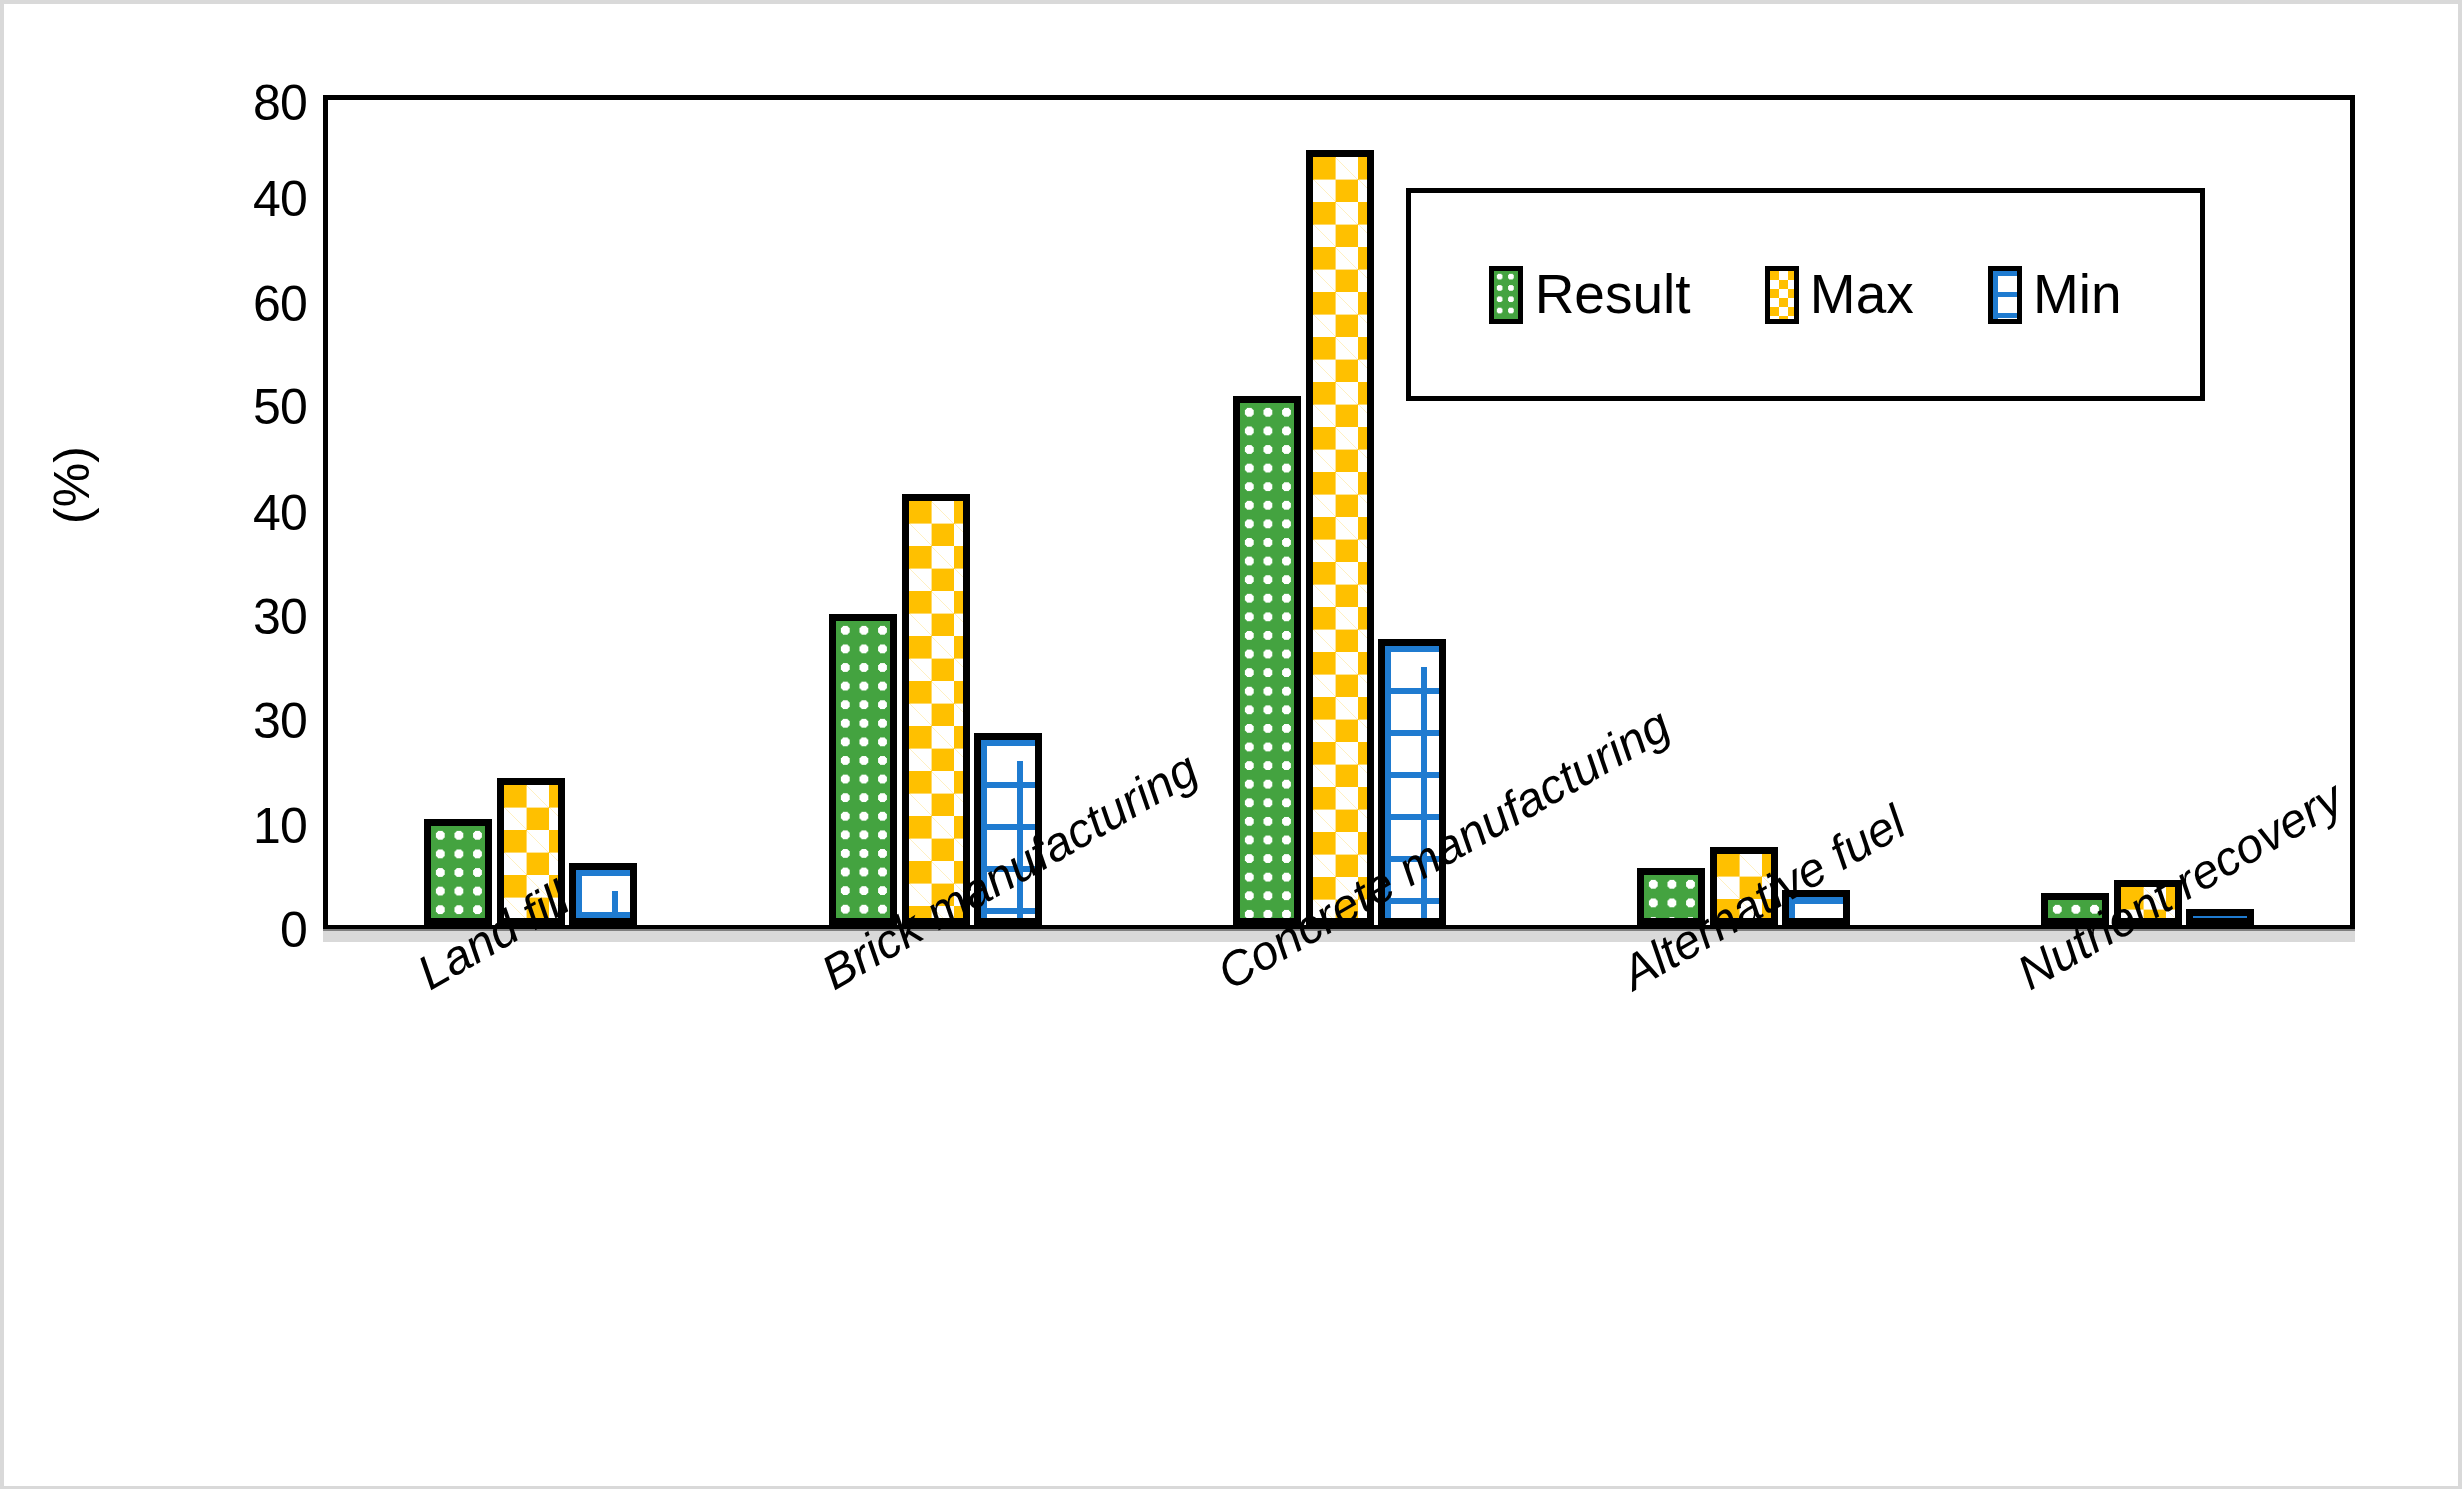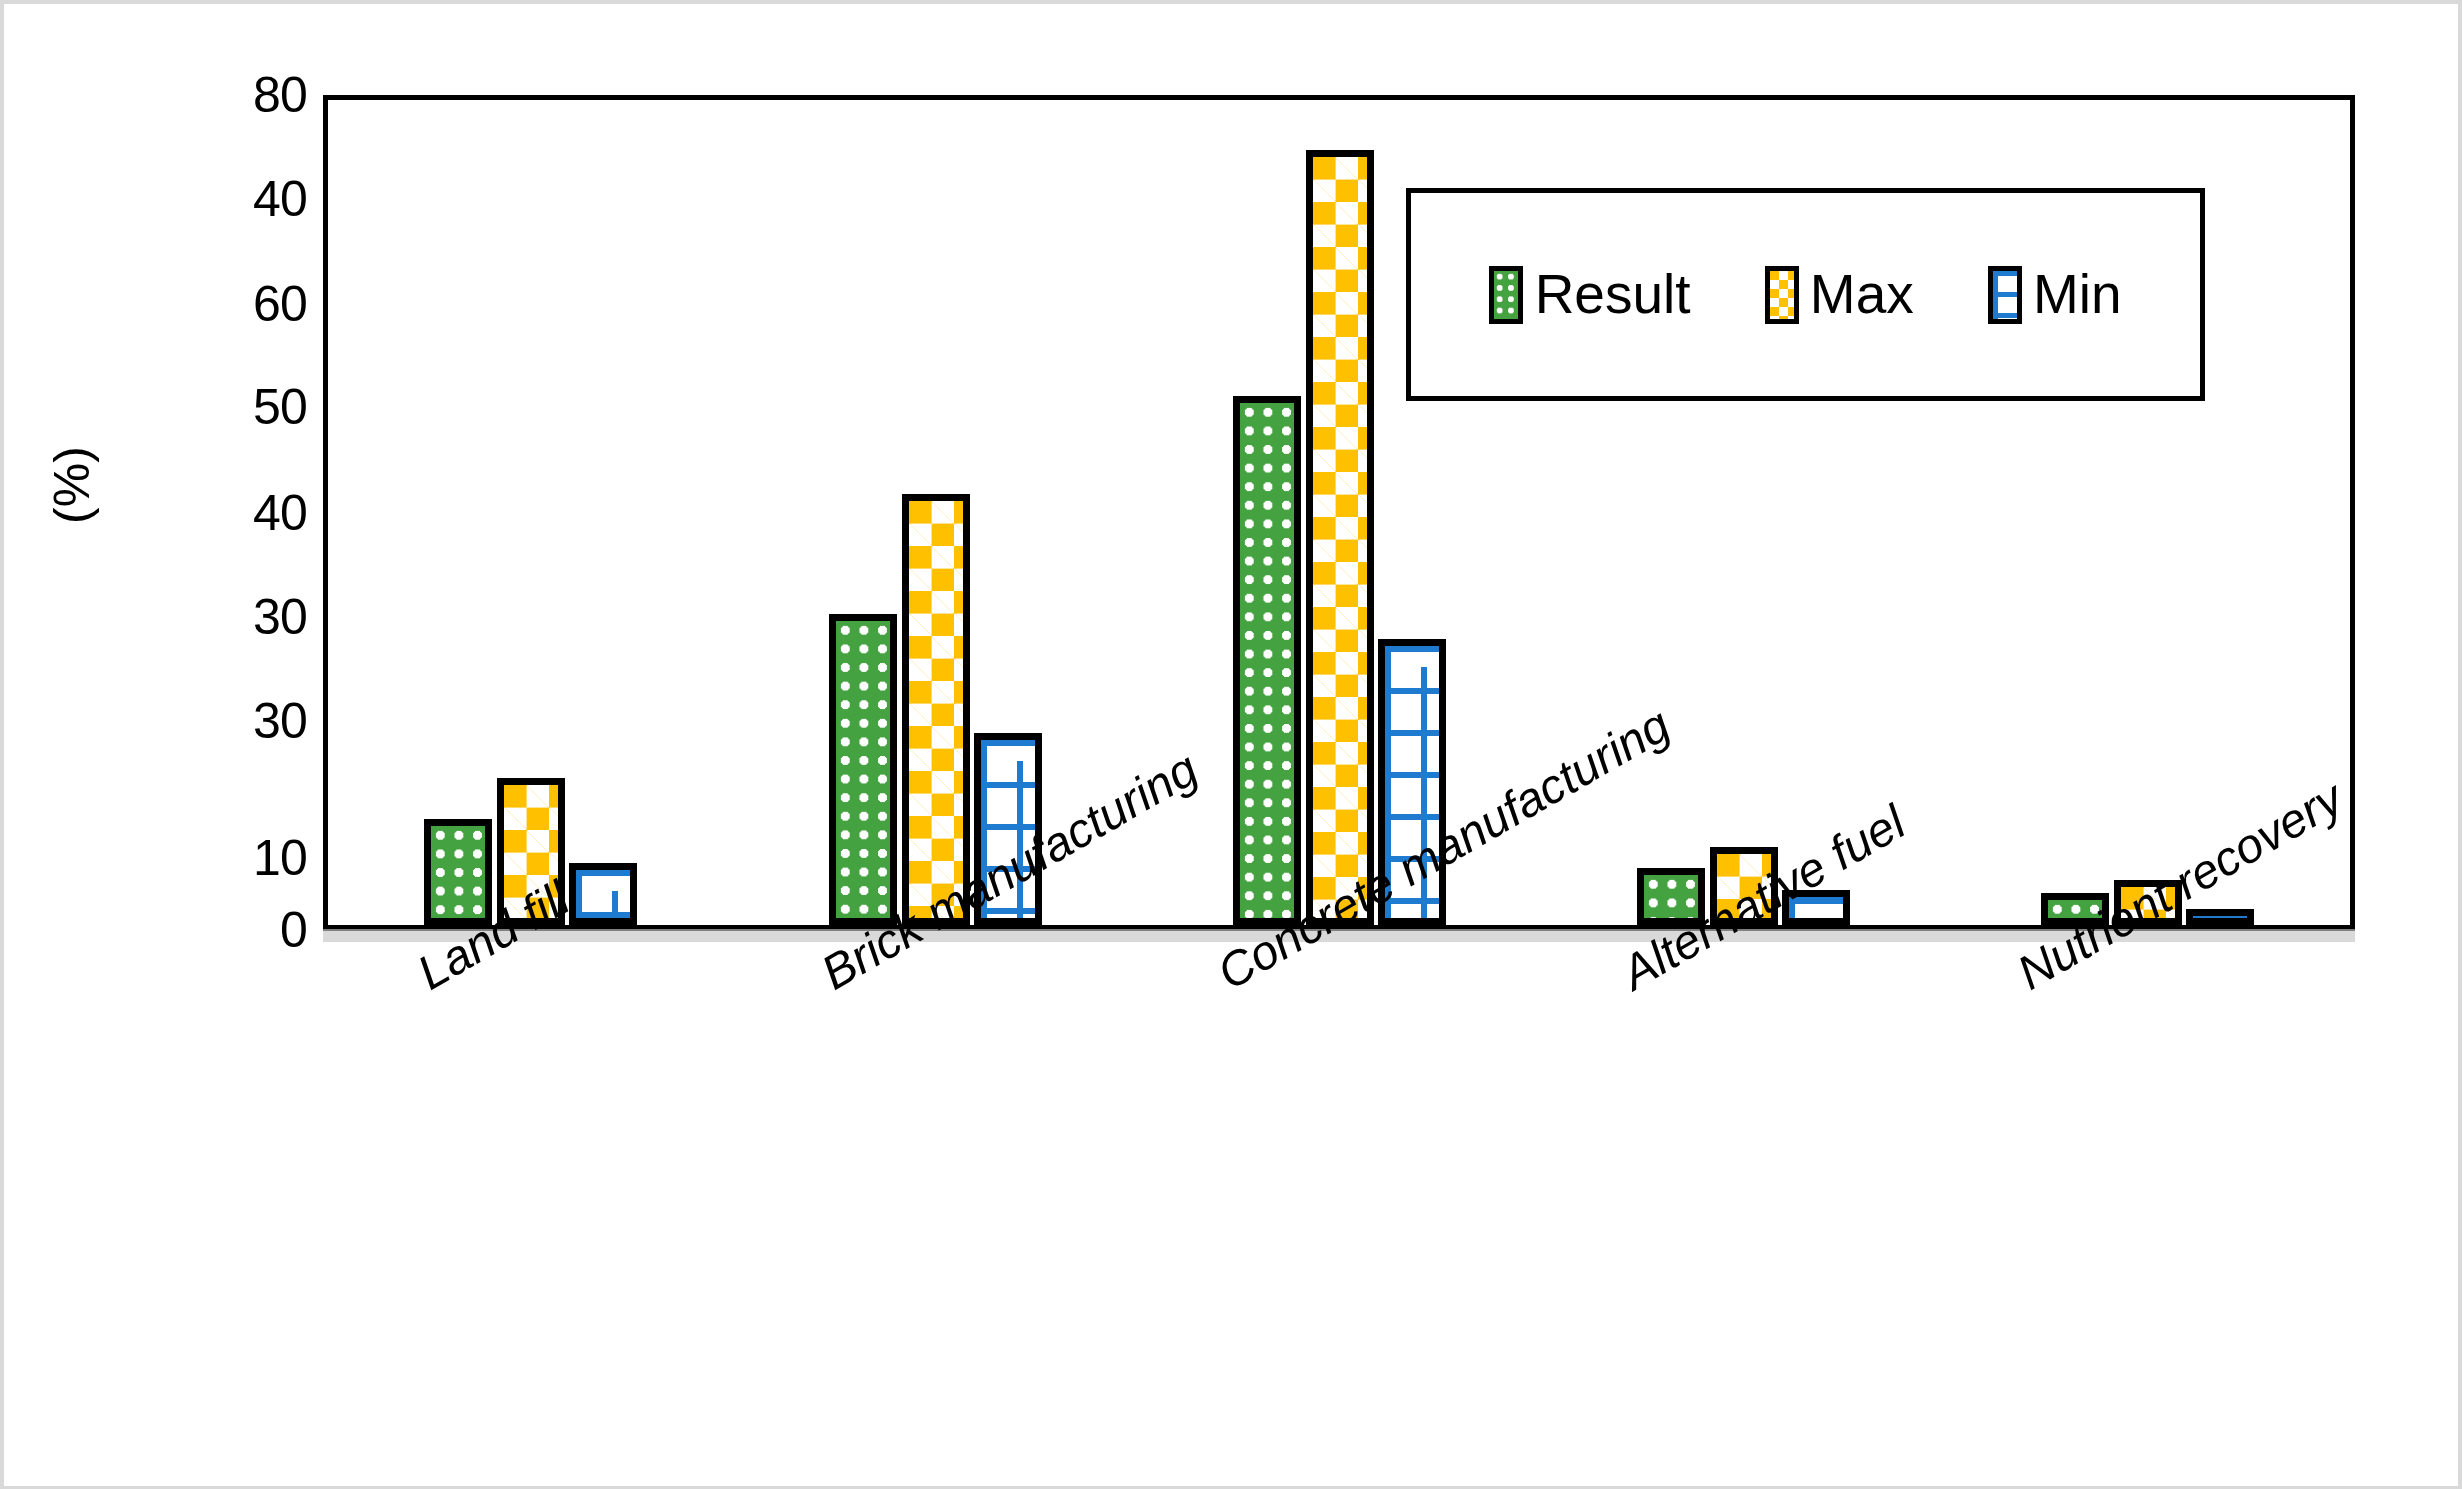--- a/index.html
+++ b/index.html
@@ -195,28 +195,28 @@
 </style>
 </head>
 <body>
 
 <div id="figure">
 
   <div id="y-axis-title">(%)</div>
 
   <div id="y-ticks">
       <div class="y-tick" style="top: 835px;">0</div>
-      <div class="y-tick" style="top: 731px; margin-top: 32px;">10</div>
+      <div class="y-tick" style="top: 731px;">10</div>
       <div class="y-tick" style="top: 626px;">30</div>
       <div class="y-tick" style="top: 522px;">30</div>
       <div class="y-tick" style="top: 418px; margin-left: 32px;">40</div>
       <div class="y-tick" style="top: 312px;">50</div>
       <div class="y-tick" style="top: 209px;">60</div>
       <div class="y-tick" style="top: 104px;">40</div>
-      <div class="y-tick" style="top: 0px; text-align: center;">80</div>
+      <div class="y-tick" style="top: 8px; text-align: center;">80</div>
     </div>
 
   <div id="plot-frame"></div>
 
   <div id="axis-baseline-line"></div>
   <div id="axis-baseline"></div>
 
   <div id="plot-inner">
       <div class="group" style="left: 95px; width: 213px;">
         <div class="bar result" title="Result — Land fill: 10.3%" style="height: 106px; width: 68px; left: 0px;"></div>

